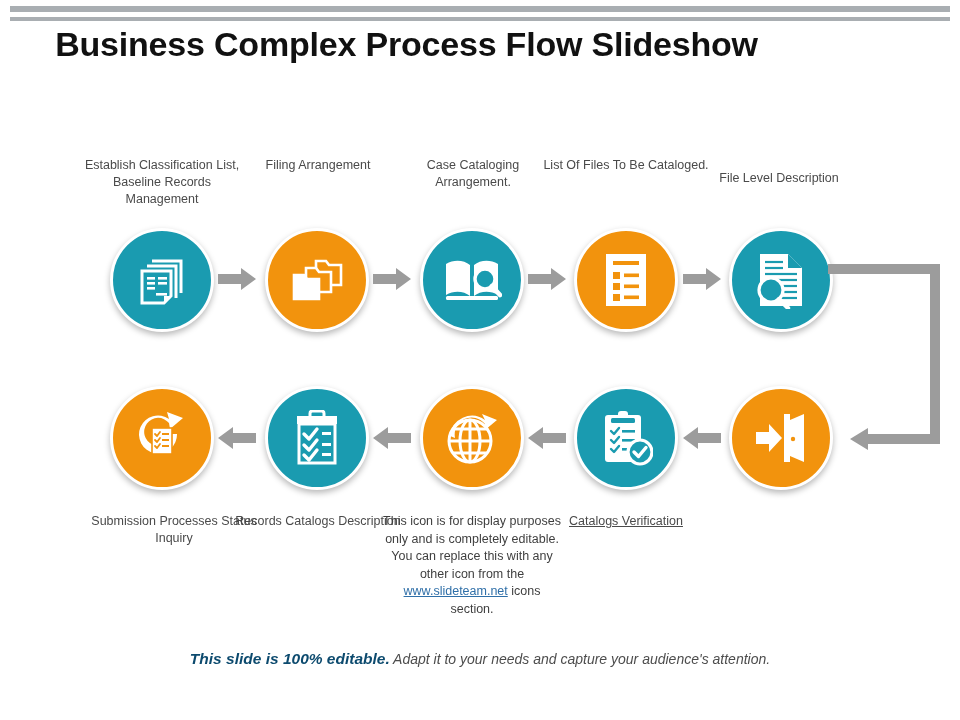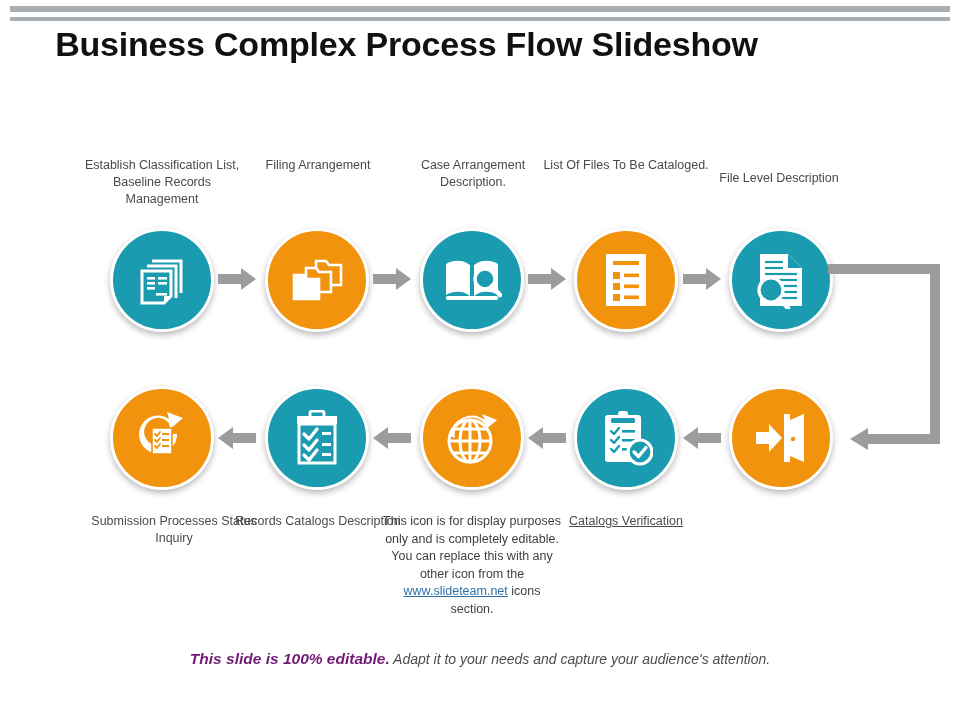--- a/index.html
+++ b/index.html
@@ -115,39 +115,39 @@
     top: 650px;
     width: 960px;
     text-align: center;
     font-size: 14px;
     color: #4d4d4d;
     font-style: italic;
   }
   #footer-note .strong {
     font-weight: bold;
     font-style: italic;
-    color: #701a75;
+    color: #0c4a6e;
     font-size: 15.5px;
   }
 </style>
 </head>
 <body>
 
 <div id="top-bars">
   <div class="bar bar-1"></div>
   <div class="bar bar-2"></div>
 </div>
 
 <div id="slide-title">Business Complex Process Flow Slideshow</div>
 
 <div id="diagram">
 
   <div class="node-label" style="left:77px; top:157px;">Establish Classification List, Baseline Records Management</div>
   <div class="node-label" style="left:233px; top:157px;">Filing Arrangement</div>
-  <div class="node-label" style="left:388px; top:157px;">Case Arrangement Description.</div>
+  <div class="node-label" style="left:388px; top:157px;">Case Cataloging Arrangement.</div>
   <div class="node-label" style="left:541px; top:157px;">List Of Files To Be Cataloged.</div>
   <div class="node-label" style="left:694px; top:170px;">File Level Description</div>
 
   <div class="node teal" style="left:110px; top:228px;">
     <span>
       <svg width="56" height="56" viewBox="0 0 56 56">
         <g fill="none" stroke="#ffffff" stroke-width="3">
           <path d="M18 9 H47 V41"></path>
           <path d="M13 14 H42 V46"></path>
         </g>

